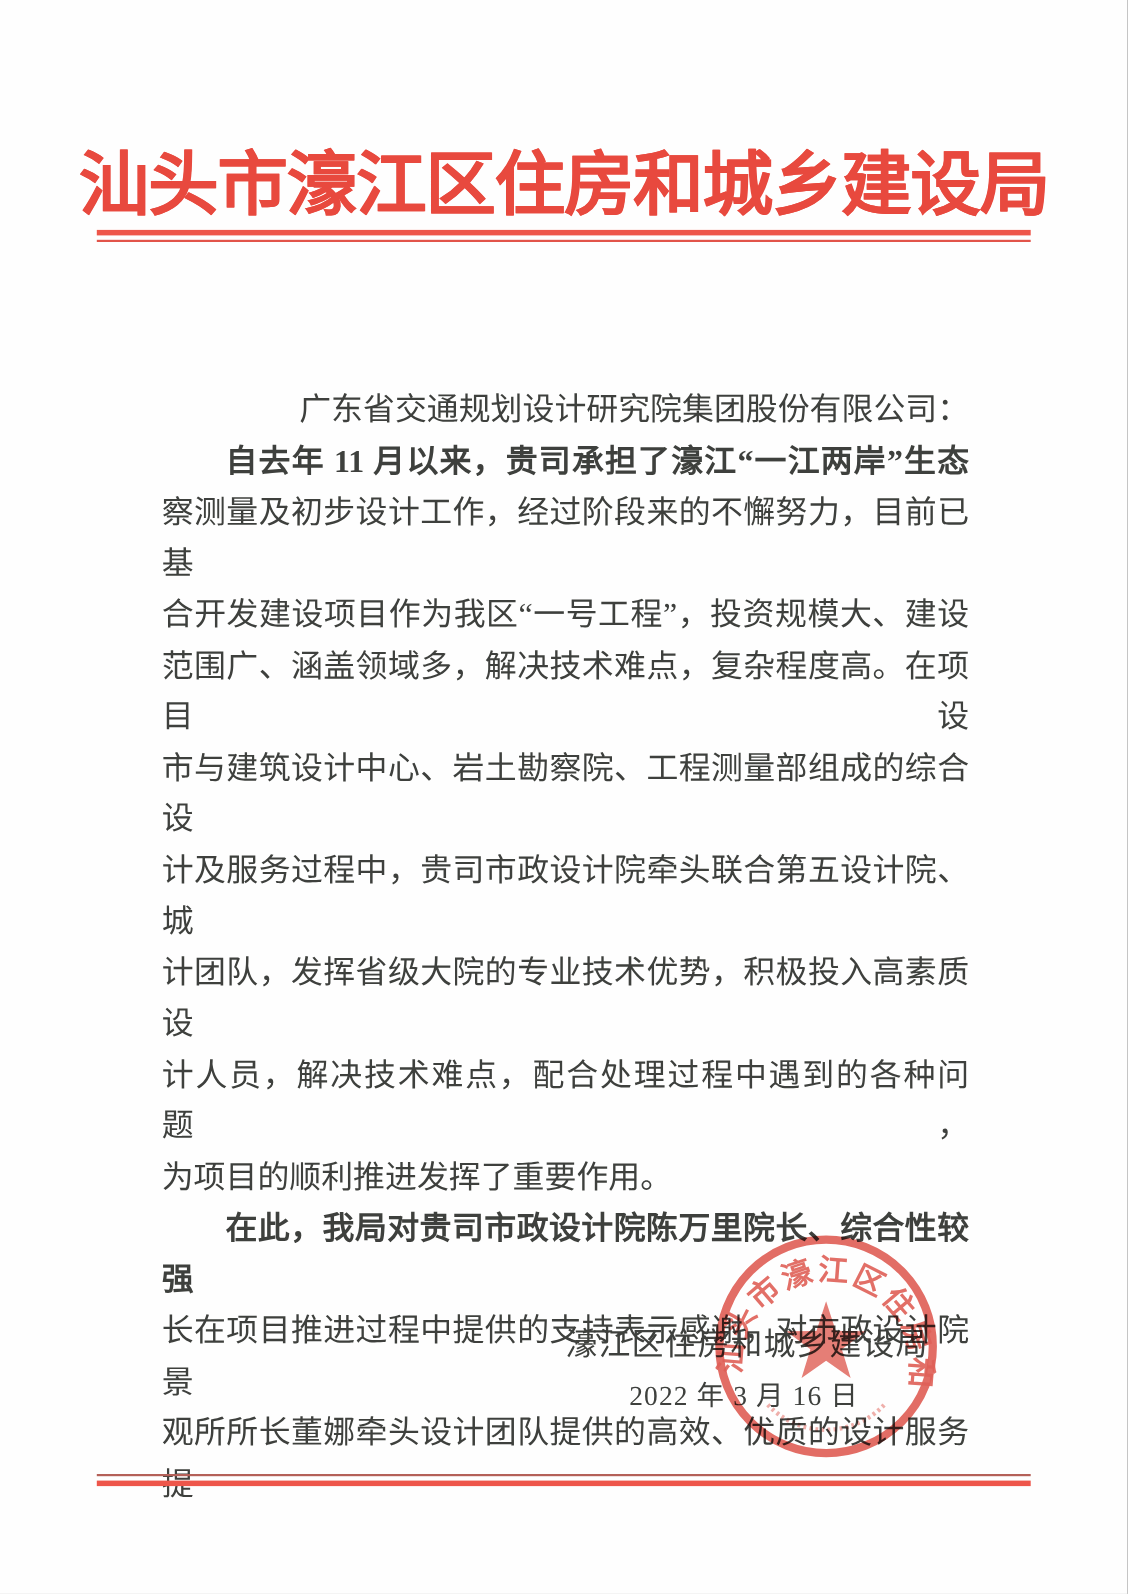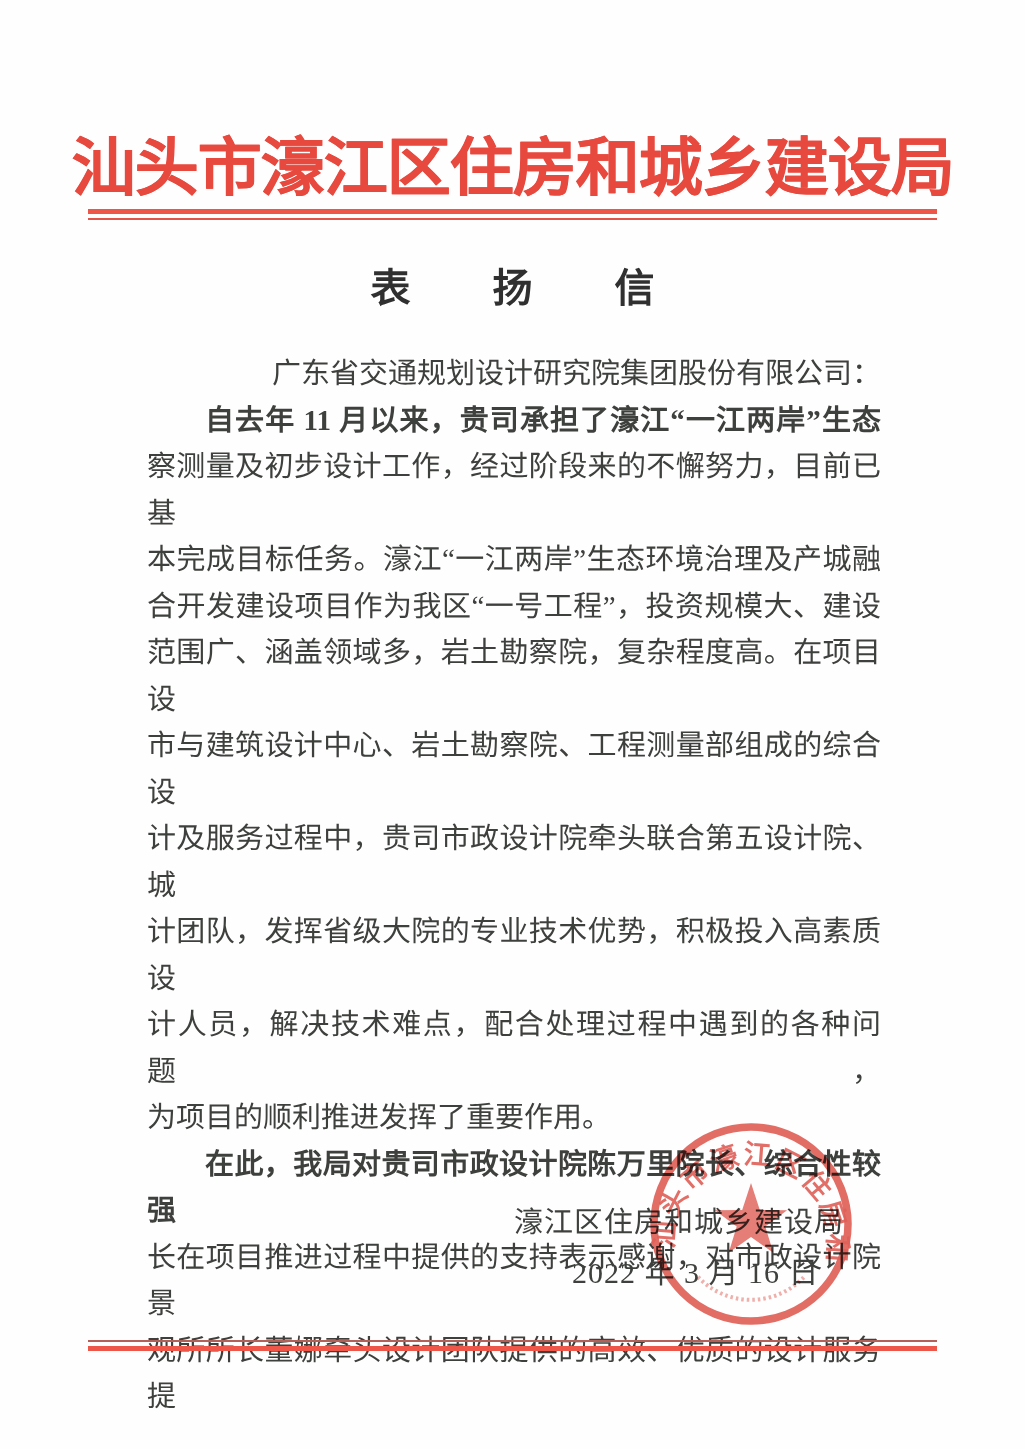--- a/index.html
+++ b/index.html
@@ -55,21 +55,21 @@
   .para .line:first-child { text-indent: 2em; font-weight: bold; }
   .para .line:last-child  { text-align-last: left; }
   
   .sig-org {
     position: absolute; top: 1198px; left: 514px;
     font-size: 29px; color: #3e403d; letter-spacing: 1px;
     white-space: nowrap;
   }
   .sig-date {
     position: absolute; top: 1248px; left: 572px;
-    font-size: 30px; color: #3e403d; letter-spacing: 1px;
+    font-size: 25px; color: #3e403d; letter-spacing: 1px;
     white-space: nowrap;
   }
   
   .seal {
     position: absolute; left: 645px; top: 1118px;
     width: 212px; height: 212px;
     mix-blend-mode: multiply;
     opacity: 0.88;
   }
 </style>
@@ -79,30 +79,28 @@
 <div class="page">
 
   <div class="letterhead">汕头市濠江区住房和城乡建设局</div>
 
   <div class="rule-top">
     <div class="thick"></div>
     <div class="gap"></div>
     <div class="thin"></div>
   </div>
 
-  <div class="letter-title">表  扬  信</div>
 
   <div class="body-block">
     <div class="salutation">广东省交通规划设计研究院集团股份有限公司：</div>
     <div class="para">
         <div class="line">自去年 11 月以来，贵司承担了濠江“一江两岸”生态</div>
         <div class="line">察测量及初步设计工作，经过阶段来的不懈努力，目前已基</div>
-        <div class="line">本完成目标任务。濠江“一江两岸”生态环境治理及产城融</div>
         <div class="line">合开发建设项目作为我区“一号工程”，投资规模大、建设</div>
-        <div class="line">范围广、涵盖领域多，岩土勘察院，复杂程度高。在项目设</div>
+        <div class="line">范围广、涵盖领域多，解决技术难点，复杂程度高。在项目设</div>
         <div class="line">市与建筑设计中心、岩土勘察院、工程测量部组成的综合设</div>
         <div class="line">计及服务过程中，贵司市政设计院牵头联合第五设计院、城</div>
         <div class="line">计团队，发挥省级大院的专业技术优势，积极投入高素质设</div>
         <div class="line">计人员，解决技术难点，配合处理过程中遇到的各种问题，</div>
         <div class="line">为项目的顺利推进发挥了重要作用。</div>
       </div>
     <div class="para">
         <div class="line">在此，我局对贵司市政设计院陈万里院长、综合性较强</div>
         <div class="line">长在项目推进过程中提供的支持表示感谢，对市政设计院景</div>
         <div class="line">观所所长董娜牵头设计团队提供的高效、优质的设计服务提</div>

